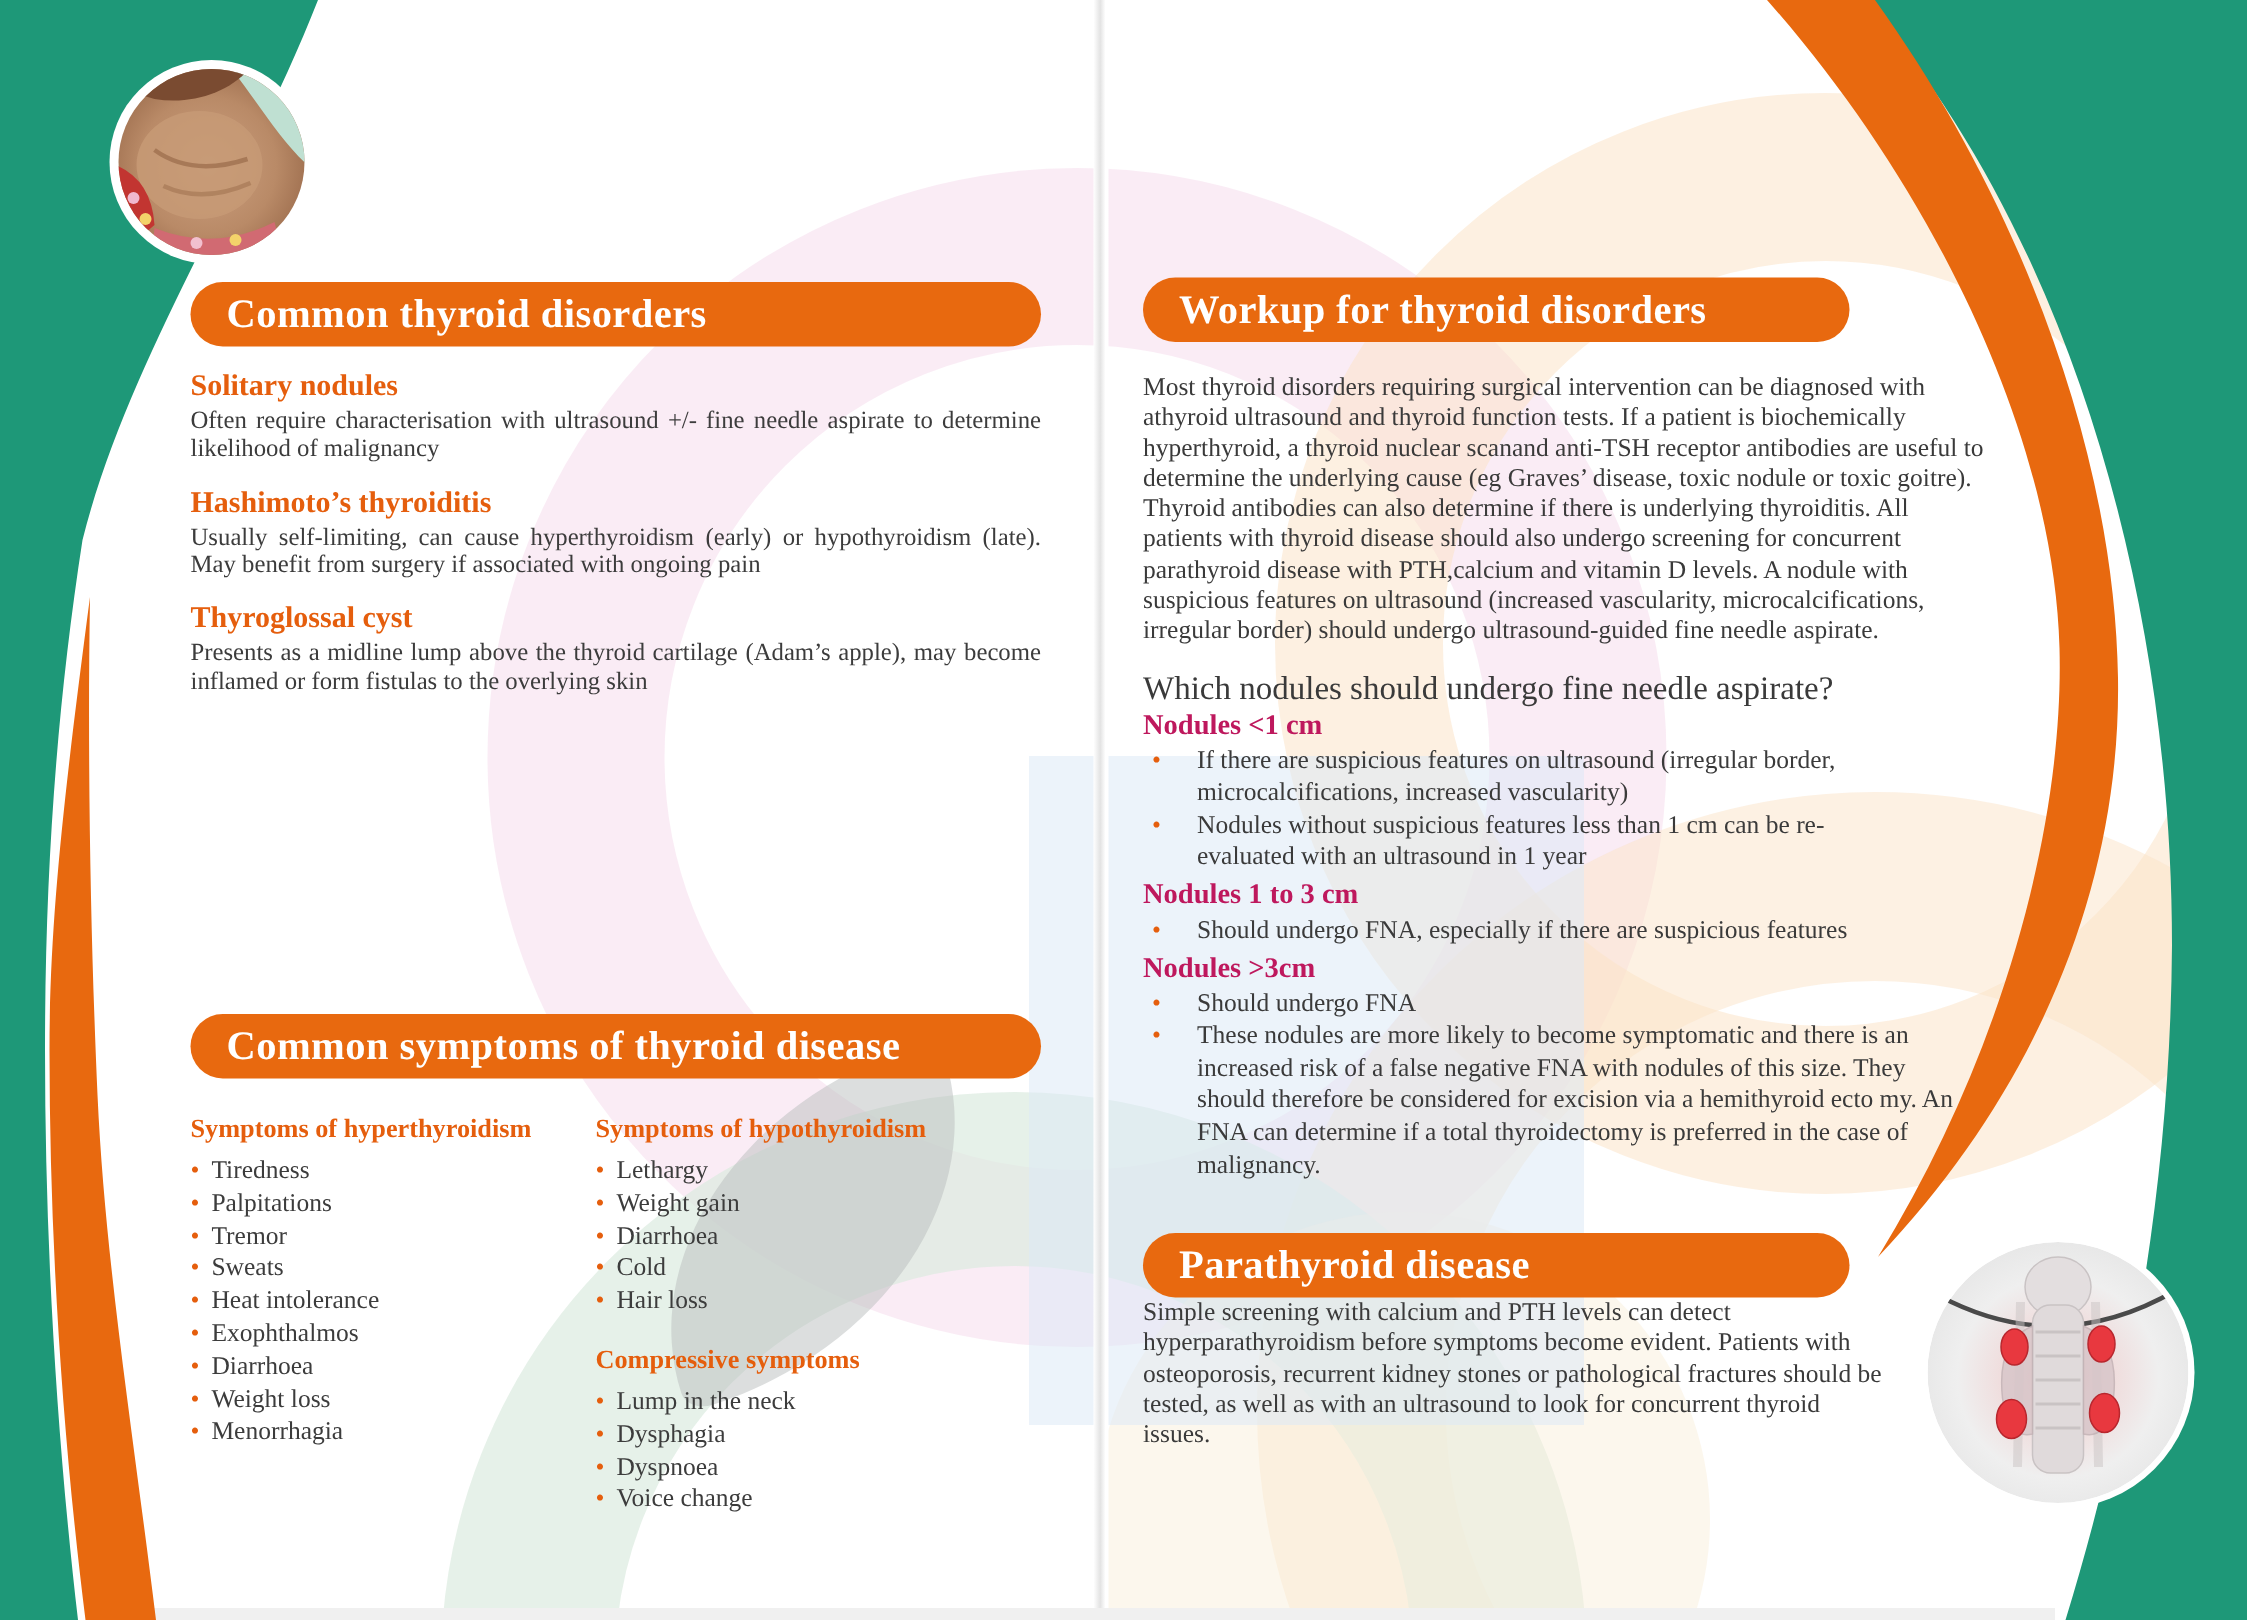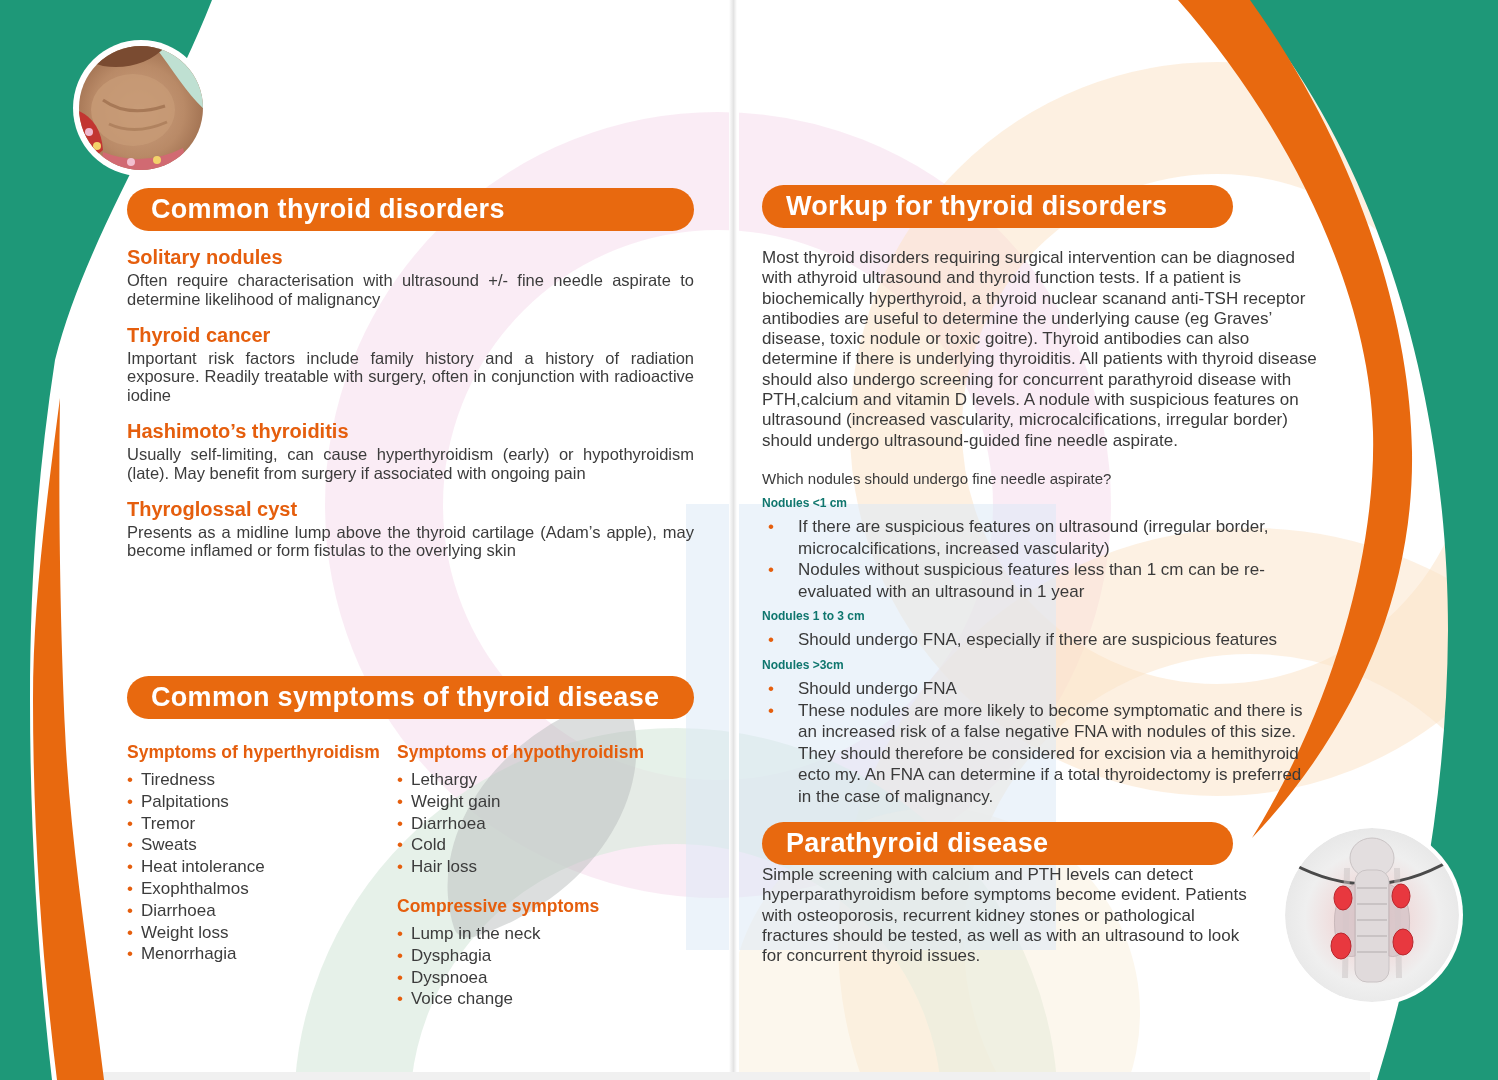--- a/index.html
+++ b/index.html
@@ -19,34 +19,34 @@
   .ring.green  {left:294px;top:728px;width:532px;height:532px;border:116px solid #dcebdf;opacity:.7;}
   .disc.cream  {left:730px;top:808px;width:410px;height:410px;border-radius:50%;background:#f9efdc;opacity:.5;}
   .rect.blue   {left:686px;top:504px;width:370px;height:446px;background:#dde9f6;opacity:.55;}
   .leaf.gray   {left:424px;top:724px;width:236px;height:186px;background:#b9bdbd;opacity:.5;
                 border-radius:100% 8% 100% 8%;transform:rotate(-18deg);}
   
   .gutter{position:absolute;left:729px;top:0;width:10px;height:1072px;
           background:linear-gradient(to right,#ffffff,#e3e3e3 45%,#ffffff 80%);}
   .bottom-strip{position:absolute;left:60px;top:1072px;width:1310px;height:8px;background:#f0f0f0;}
   
-  .content{position:absolute;z-index:4;}
+  .content{position:absolute;z-index:4;font-family:Liberation Serif, serif;}
   .banner{
     background:#e8690f;color:#ffffff;font-weight:bold;font-size:27px;
     height:43px;line-height:43px;border-radius:23px 23px 23px 23px;
     padding-left:24px;letter-spacing:.3px;box-sizing:border-box;
   }
   .sec-title{color:#e55e0d;font-weight:bold;font-size:20px;line-height:22px;margin:15px 0 3px 0;}
   .sec-body{color:#3c3c3c;font-size:16.5px;line-height:18.8px;text-align:justify;}
   .col-title{color:#e55e0d;font-weight:bold;font-size:17.5px;line-height:20px;margin:0 0 7px 0;}
   .sym-item{display:flex;color:#3c3c3c;font-size:17px;line-height:21.8px;}
   .sym-item .dot{color:#e55e0d;margin-right:8px;font-size:17px;}
   .r-body{color:#3a3a3a;font-size:17px;line-height:20.3px;}
-  .r-question{color:#3a3a3a;font-size:15px;line-height:20px;margin-top:18px;}
-  .nod-title{color:#0f766e;font-weight:bold;font-size:12px;line-height:21px;margin-top:4px;margin-bottom:2px;}
+  .r-question{color:#3a3a3a;font-size:22px;line-height:20px;margin-top:18px;}
+  .nod-title{color:#be185d;font-weight:bold;font-size:19px;line-height:21px;margin-top:4px;margin-bottom:2px;}
   .nod-bullet{display:flex;color:#3a3a3a;font-size:17px;line-height:21.6px;}
   .nod-bullet .dot{color:#e55e0d;width:30px;flex:0 0 30px;text-align:left;padding-left:6px;}
   
   .circle-img{position:absolute;border-radius:50%;overflow:hidden;z-index:3;}
 </style>
 </head>
 <body>
 
 <div class="layer" style="z-index:1;">
   <div class="deco ring pink"></div>
@@ -130,24 +130,20 @@
 </div>
 
 <div class="content" style="left:127px;top:188px;width:567px;">
   <div class="banner">Common thyroid disorders</div>
 
   <div>
     <div class="sec-title">Solitary nodules</div>
     <div class="sec-body">Often require characterisation with ultrasound +/- fine needle aspirate to determine likelihood of malignancy</div>
   </div>
   <div>
-    <div class="sec-title">Thyroid cancer</div>
-    <div class="sec-body">Important risk factors include family history and a history of radiation exposure. Readily treatable with surgery, often in conjunction with radioactive iodine</div>
-  </div>
-  <div>
     <div class="sec-title">Hashimoto’s thyroiditis</div>
     <div class="sec-body">Usually self-limiting, can cause hyperthyroidism (early) or hypothyroidism (late). May benefit from surgery if associated with ongoing pain</div>
   </div>
   <div>
     <div class="sec-title">Thyroglossal cyst</div>
     <div class="sec-body">Presents as a midline lump above the thyroid cartilage (Adam’s apple), may become inflamed or form fistulas to the overlying skin</div>
   </div>
 </div>
 
 <div class="content" style="left:127px;top:676px;width:567px;">

